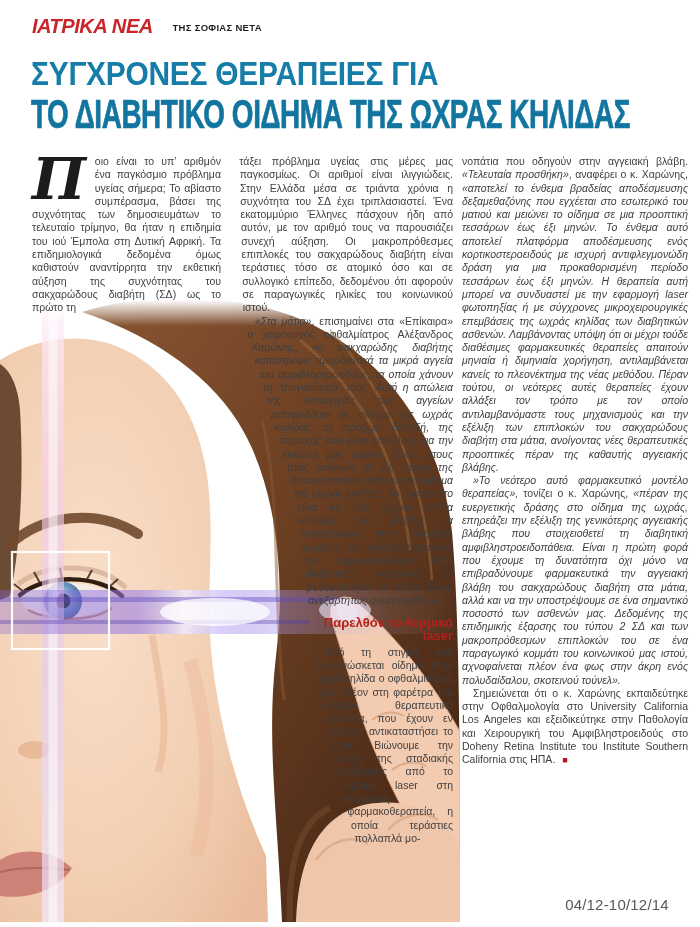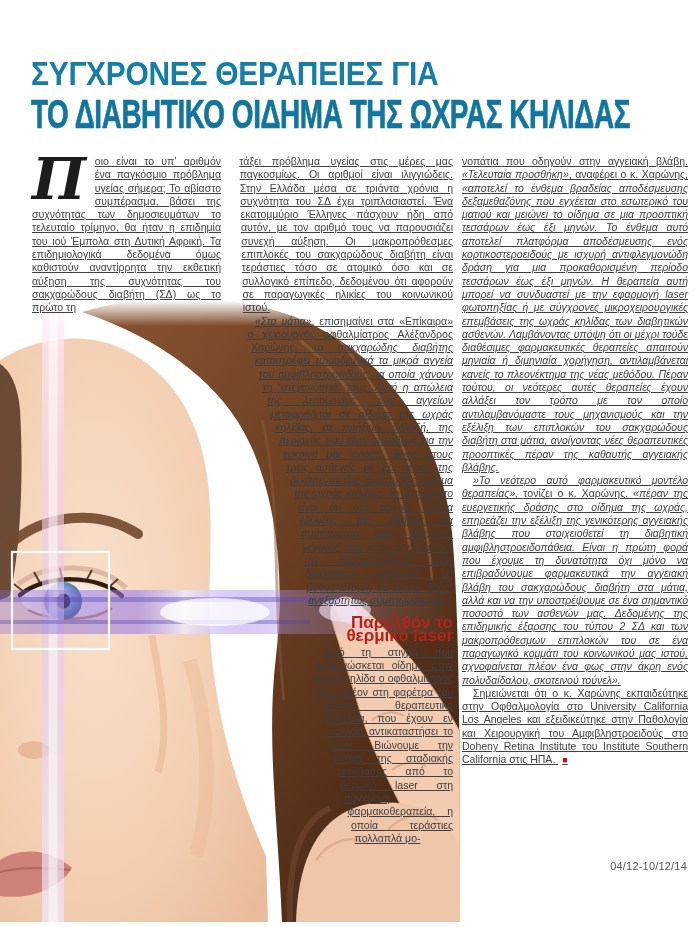--- a/index.html
+++ b/index.html
@@ -18,51 +18,55 @@
   .title1{display:inline-block;font-size:34px;font-weight:700;color:#167ca8;
           transform:scaleX(.88);transform-origin:left top;letter-spacing:-.3px;}
   .title2{display:inline-block;margin-top:4px;font-size:41px;font-weight:700;color:#11759f;
           transform:scaleX(.68);transform-origin:left top;letter-spacing:-.6px;
           -webkit-text-stroke:.7px #11759f;}
   .titleblock .row{display:block;}
 
   
   .col{position:absolute;top:155px;font-size:10.5px;line-height:13.3px;
        text-align:justify;color:#3f3f41;}
-  .col p{margin:0;text-decoration:underline;}
+  .col p{margin:0;}
   .col p.indent{text-indent:11px;}
   .it{font-style:italic;}
   .col1{left:32px;width:189px;}
   .col2{left:232px;width:221px;height:762px;overflow:hidden;}
   .col3{left:462px;width:226px;}
 
   .dropcap{float:left;font-family:"DejaVu Serif",serif;font-style:italic;font-weight:700;
            font-size:57px;line-height:42px;padding:3px 9px 0 0;color:#1c1c1e;}
 
   .wrapshape{float:left;width:142px;height:762px;
      shape-outside:polygon(0px 0px,4px 170px,16px 215px,42px 300px,60px 365px,70px 460px,
                            78px 540px,98px 625px,118px 700px,142px 762px,0px 762px);
      shape-margin:7px;}
 
-  .subhead{margin:9px 0 3px;font-size:17px;font-weight:700;color:#b3231c;text-align:right;}
+  .subhead{margin:9px 0 3px;font-size:13px;font-weight:700;color:#b3231c;text-align:right;}
   .endmark{color:#b5121b;font-size:9px;margin-left:4px;font-style:normal;}
 
   
-  .issuedate{position:absolute;right:13px;top:860px;width:140px;text-align:right;
-             font-size:11px;color:#57585b;letter-spacing:.2px;}
+  .issuedate{position:absolute;right:13px;top:896px;width:140px;text-align:center;
+             font-size:15px;color:#57585b;letter-spacing:.2px;}
 
   
   .photo{position:absolute;left:0;top:300px;width:460px;height:622px;z-index:0;}
   .col,.titleblock,.header,.issuedate{z-index:1;}
 </style>
 </head>
 <body>
 
 <div class="page">
 
+  <div class="header">
+    <span class="brand">ΙΑΤΡΙΚΑ ΝΕΑ</span>
+    <span class="byline">ΤΗΣ ΣΟΦΙΑΣ ΝΕΤΑ</span>
+  </div>
 
   <div class="titleblock">
     <span class="row"><span class="title1">ΣΥΓΧΡΟΝΕΣ ΘΕΡΑΠΕΙΕΣ ΓΙΑ</span></span>
     <span class="row"><span class="title2">ΤΟ ΔΙΑΒΗΤΙΚΟ ΟΙΔΗΜΑ ΤΗΣ ΩΧΡΑΣ ΚΗΛΙΔΑΣ</span></span>
   </div>
 
   <div class="photo">
     <svg width="460" height="622" viewBox="0 0 460 622" xmlns="http://www.w3.org/2000/svg">
       <defs>
         <radialGradient id="skinG" cx="35%" cy="45%" r="80%">

